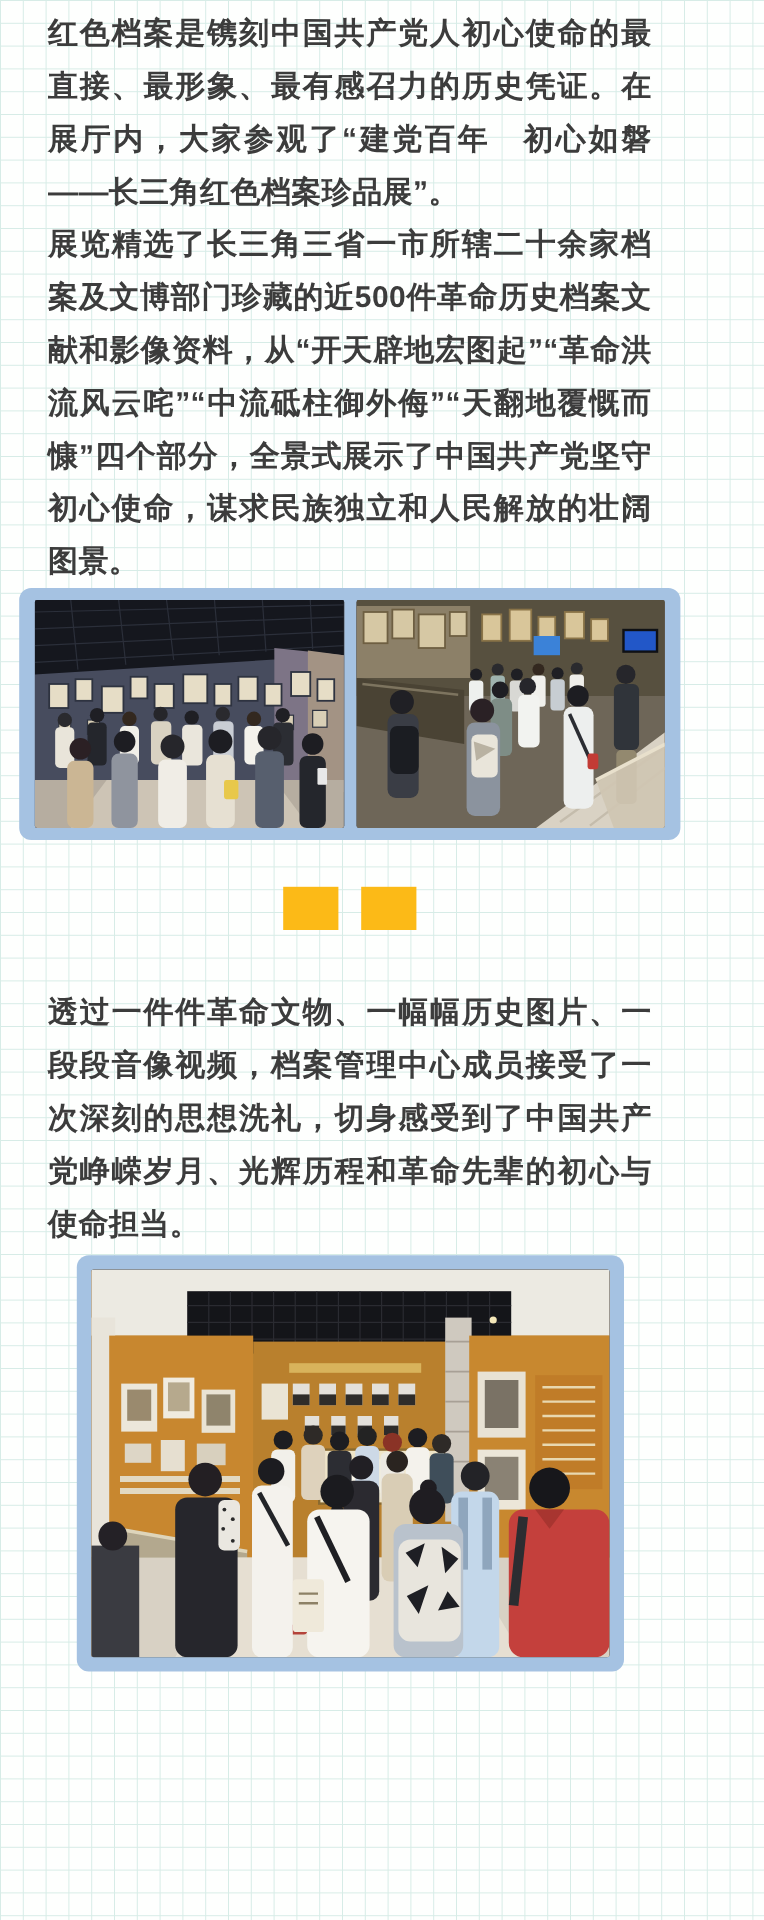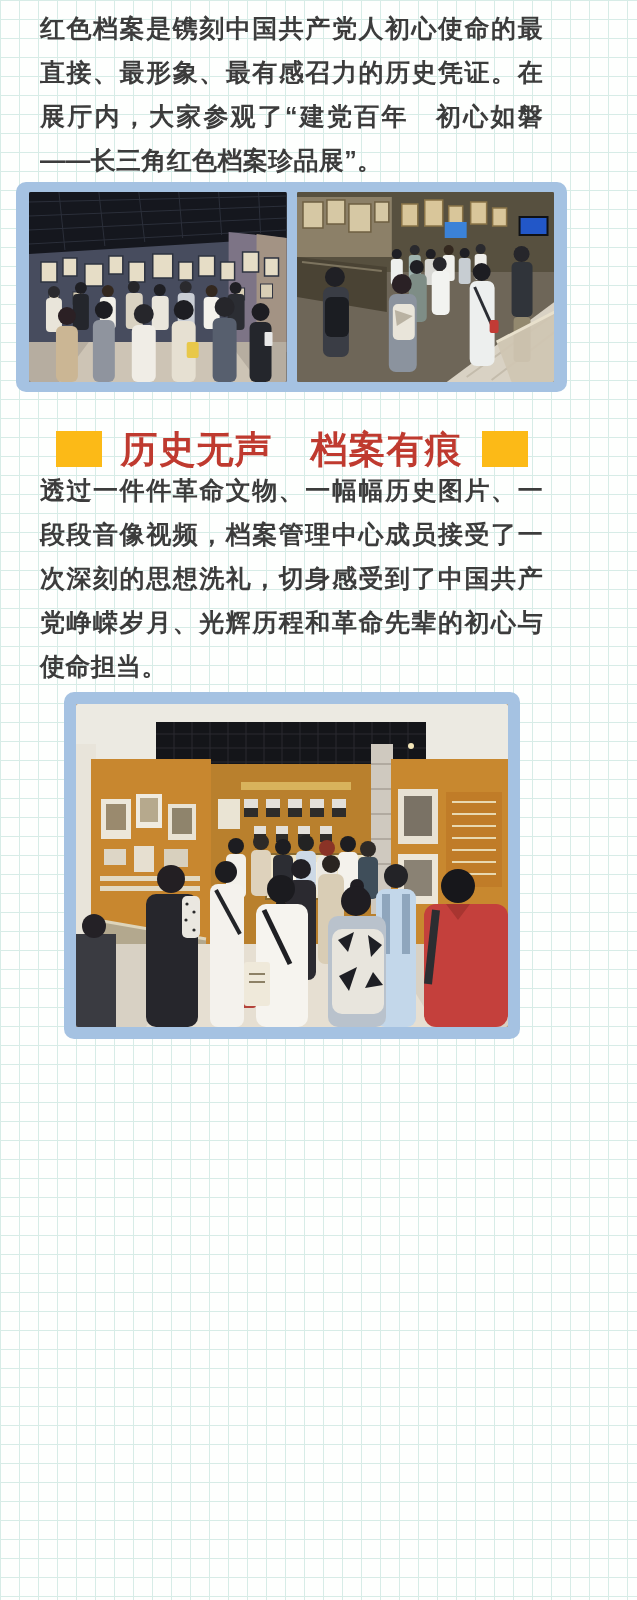--- a/index.html
+++ b/index.html
@@ -11,21 +11,21 @@
       linear-gradient(to right,#d7ece7 1px,transparent 1px),
       linear-gradient(to bottom,#d7ece7 1px,transparent 1px);
     background-size:19px 19px;
   }
   .article{position:absolute;top:0;left:0;width:583px;}
   .para{
     margin:0 40px;font-size:25px;line-height:44px;font-weight:700;
     color:#3c3c3c;text-align:justify;letter-spacing:.35px;
   }
   .para.first{margin-top:6px;}
-  .para.after-heading{}
+  .para.after-heading{margin-top:46px;}
   figure{margin:0;}
   .photo-frame{
     background:#a5c2e2;border-radius:10px;box-sizing:border-box;
   }
   .photo-row{
     width:551px;height:210px;margin:0 auto;padding:10px 13px;
     display:flex;gap:10px;
   }
   .photo-single{
     width:456px;height:347px;margin:4px auto 0;padding:12px;
@@ -41,20 +41,21 @@
     font-size:37px;line-height:1;font-weight:700;color:#bf3a2f;
     letter-spacing:1px;white-space:nowrap;
   }
 </style>
 </head>
 <body>
 
 <main class="article">
 
   <p class="para first">红色档案是镌刻中国共产党人初心使命的最直接、最形象、最有感召力的历史凭证。在展厅内，大家参观了“建党百年　初心如磐——长三角红色档案珍品展”。</p>
+  <p class="para">展览精选了长三角三省一市所辖二十余家档案及文博部门珍藏的近500件革命历史档案文献和影像资料，从“开天辟地宏图起”“革命洪流风云咤”“中流砥柱御外侮”“天翻地覆慨而慷”四个部分，全景式展示了中国共产党坚守初心使命，谋求民族独立和人民解放的壮阔图景。</p>
 
   <figure class="photo-frame photo-row">
     <div class="photo" role="img" aria-label="展厅参观照片：观众在长三角红色档案珍品展展厅内参观">
       <svg viewBox="0 0 258 190" preserveAspectRatio="none">
         <rect width="258" height="190" fill="#474c5e"></rect>
         <path d="M0,0H258V46L0,62Z" fill="#15171e"></path>
         <g stroke="#2b2f3a" stroke-width="1" fill="none">
           <path d="M0,10L258,4"></path>
             <path d="M0,24L258,14"></path>
             <path d="M0,38L258,26"></path>
@@ -185,21 +186,20 @@
           <rect x="217" y="125" width="17" height="45" rx="4" fill="#93896f"></rect>
         </g>
         <path d="M200,150L258,120L258,190L215,190Z" fill="#cfc6b2" opacity="0.92"></path>
         <path d="M200,150L258,120" stroke="#e8e0cc" stroke-width="3" fill="none"></path>
       </svg>
     </div>
   </figure>
 
   <h2 class="section-heading">
     <span class="yblock"></span>
-    <span class="htext">历史无声　档案有痕</span>
     <span class="yblock"></span>
   </h2>
 
   <p class="para after-heading">透过一件件革命文物、一幅幅历史图片、一段段音像视频，档案管理中心成员接受了一次深刻的思想洗礼，切身感受到了中国共产党峥嵘岁月、光辉历程和革命先辈的初心与使命担当。</p>
 
   <figure class="photo-frame photo-single">
     <div class="photo" style="width:100%;height:100%;" role="img" aria-label="展厅参观照片：参观人员在革命历史展厅内参观学习">
       <svg viewBox="0 0 432 323" preserveAspectRatio="none">
         <rect width="432" height="323" fill="#c08434"></rect>
         <rect x="0" y="0" width="432" height="55" fill="#eceae2"></rect>

